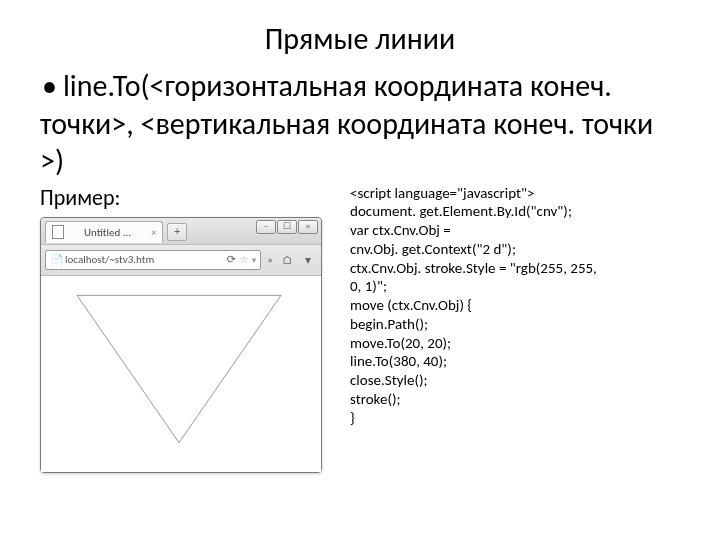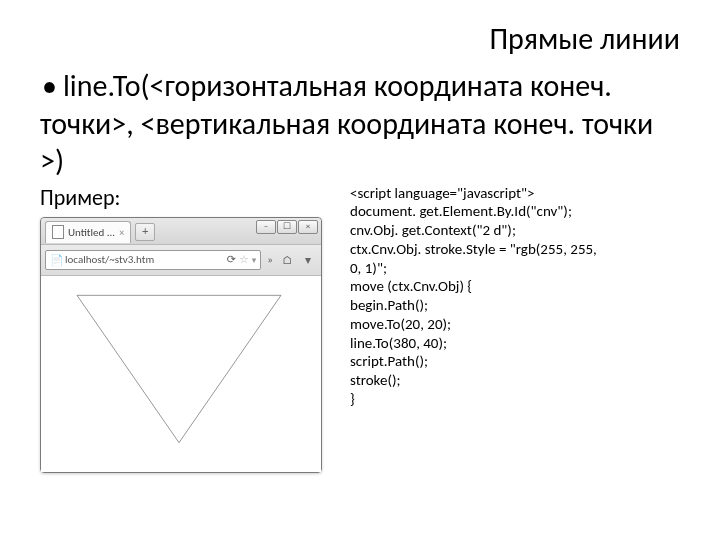--- a/index.html
+++ b/index.html
@@ -6,21 +6,21 @@
     margin: 0;
     padding: 20px 40px;
     font-family: Calibri, Arial, sans-serif;
     background: #fff;
     width: 720px;
     height: 540px;
     box-sizing: border-box;
     color: #000;
   }
   h1 {
-    text-align: right;
+    text-align: center;
     font-weight: normal;
     font-size: 30px;
     margin: 0 0 10px 0;
   }
   .bullet {
     font-size: 30px;
     line-height: 1.25;
     margin-bottom: 2px;
   }
   .bullet .dot {
@@ -88,21 +88,21 @@
   }
   .tab {
     background: #fbfbfb;
     border: 1px solid #aaa;
     border-bottom: none;
     border-radius: 3px 3px 0 0;
     height: 19px;
     padding: 1px 6px;
     display: flex;
     align-items: center;
-    gap: 4px;
+    gap: 20px;
     font-size: 11px;
     color: #444;
   }
   .tab .doc-icon {
     width: 10px;
     height: 12px;
     background: #fff;
     border: 1px solid #888;
     position: relative;
   }
@@ -240,24 +240,25 @@
         <svg width="260" height="170" viewBox="0 0 400 300">
           <polygon points="20,20 380,20 200,280" fill="none" stroke="#666" stroke-width="1.2"></polygon>
         </svg>
       </div>
     </div>
   </div>
 
   <div class="right code-block">
     <div>&lt;script language="javascript"&gt;</div>
     <div>document. get.Element.By.Id("cnv");</div>
+    <div>var ctx.Cnv.Obj =</div>
     <div>cnv.Obj. get.Context("2 d");</div>
     <div>ctx.Cnv.Obj. stroke.Style = "rgb(255, 255,</div>
     <div>0, 1)";</div>
     <div>move (ctx.Cnv.Obj) {</div>
     <div>begin.Path();</div>
     <div>move.To(20, 20);</div>
     <div>line.To(380, 40);</div>
-    <div>script.Path();</div>
+    <div>close.Style();</div>
     <div>stroke();</div>
     <div>}</div>
   </div>
 </div>
 
 </body></html>

